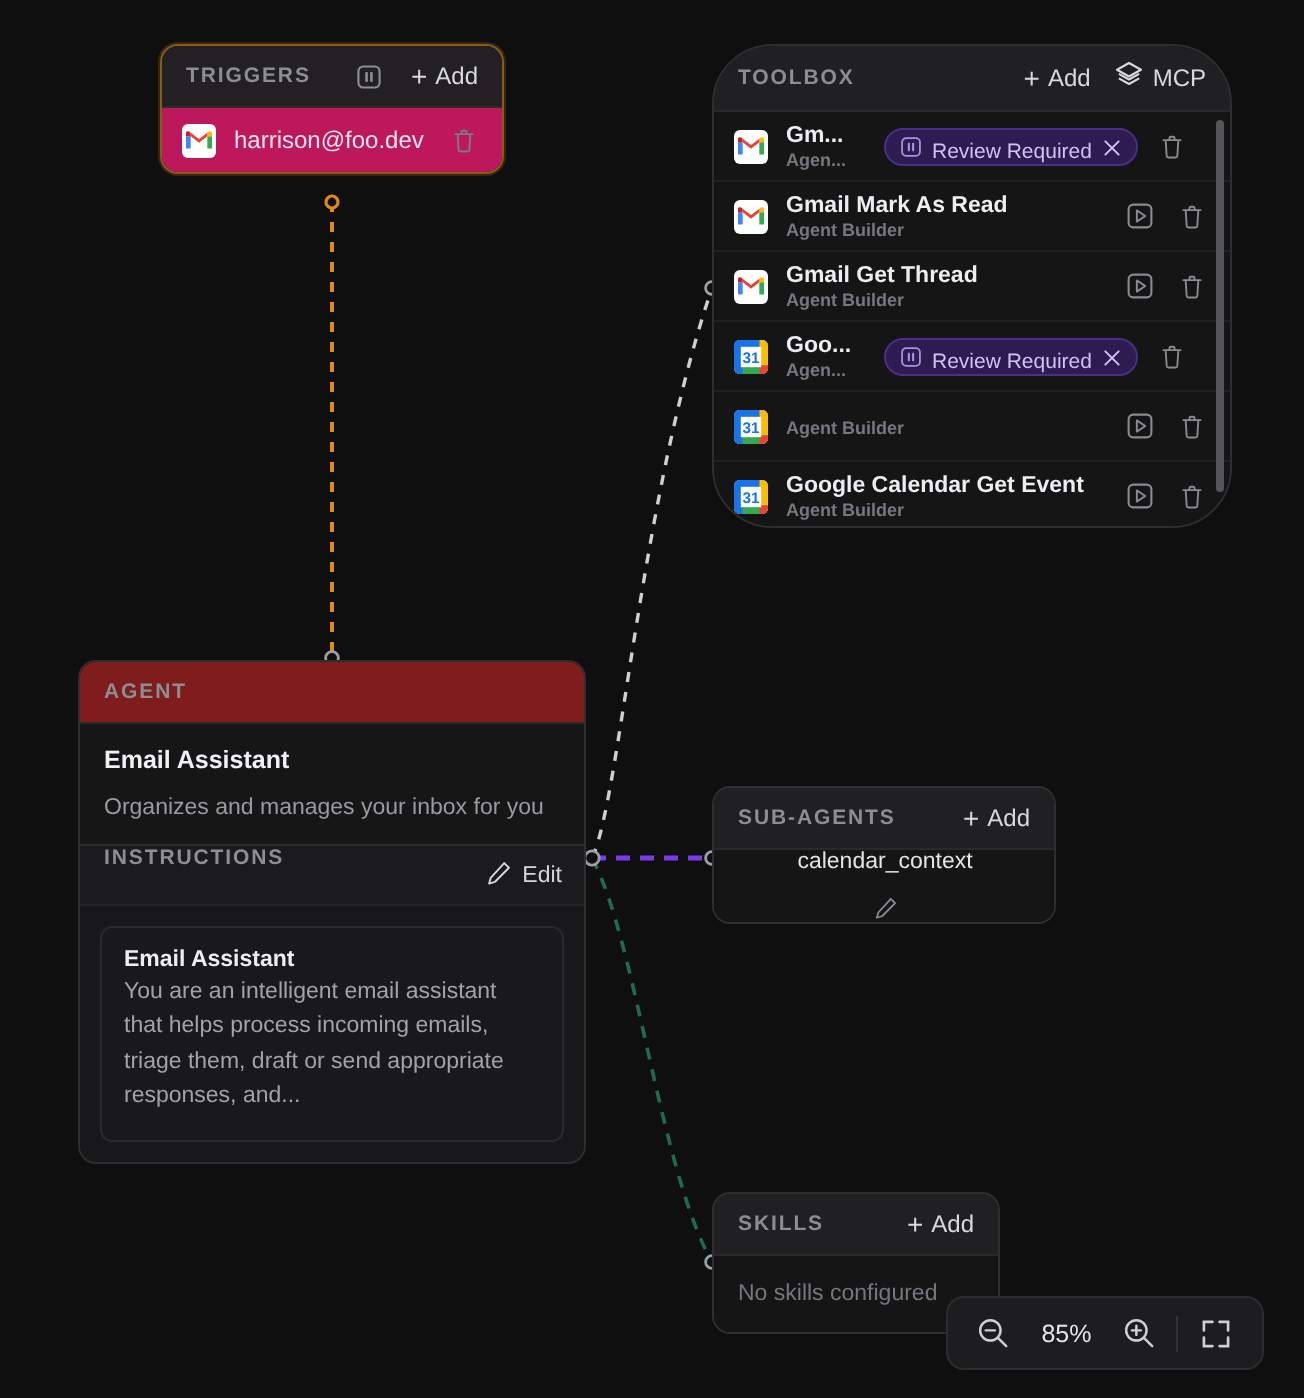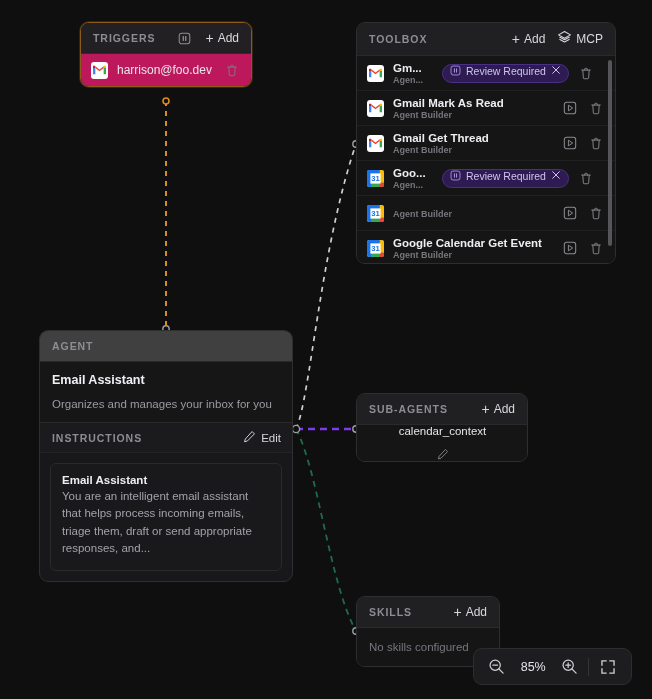--- a/index.html
+++ b/index.html
@@ -69,21 +69,21 @@
   }
 
   
   .icon-btn {
     width: 17px; height: 17px; flex: none; cursor: pointer;
     display: flex; align-items: center; justify-content: center;
   }
   .icon-btn svg { display: block; }
 
   
-  #toolbox { left: 356px; top: 22px; width: 260px; height: 242px; }
+  #toolbox { left: 356px; top: 22px; width: 260px; height: 242px; border-radius: 30px; }
   #toolbox .panel-head { height: 33px; }
   .tool-list {
     position: relative; height: 208px; overflow: hidden;
     background: #151516;
   }
   .tool-row {
     display: flex; align-items: center; gap: 9px;
     height: 35px; padding: 0 11px 0 10px;
     border-bottom: 1px solid #202023;
   }
@@ -91,41 +91,41 @@
   .tool-name {
     font-size: 11.5px; color: #eeeef2; white-space: nowrap;
     overflow: hidden; text-overflow: ellipsis;
   }
   .tool-sub {
     font-size: 9px; color: #76767e; white-space: nowrap;
     overflow: hidden; text-overflow: ellipsis; margin-top: 1px;
   }
   .tool-row.narrow .tool-text { width: 40px; flex: none; }
   .badge {
-    display: inline-flex; align-items: flex-start; gap: 5px;
+    display: inline-flex; align-items: flex-end; gap: 5px;
     height: 19px; padding: 0 7px; border-radius: 10px;
     background: #2d1b52; border: 1px solid #4a2f87;
     font-size: 10.5px; color: #cfc3f2; white-space: nowrap;
     cursor: pointer;
   }
   .badge .bx { font-size: 11px; color: #a894e0; line-height: 1; }
   .tool-scrollbar {
     position: absolute; right: 3px; top: 4px;
     width: 4px; height: 186px; border-radius: 2px;
     background: #55555a; cursor: pointer;
   }
 
   
   #agent { left: 39px; top: 330px; width: 254px; }
-  #agent .panel-head { background: #404040; }
+  #agent .panel-head { background: #7f1d1d; }
   .agent-id { padding: 11px 12px 12px; background: #161617; border-bottom: 1px solid #2a2a2d; }
   .agent-name { font-size: 12.5px; font-weight: bold; color: #f0f0f4; }
   .agent-desc { font-size: 11.5px; color: #9a9aa2; margin-top: 11px; }
   .section-head {
-    display: flex; align-items: center;
+    display: flex; 
     height: 30px; padding: 0 11px 0 12px; background: #1b1b1e;
     border-bottom: 1px solid #242427;
   }
   .edit-btn {
     display: flex; align-items: center; gap: 5px;
     font-size: 11.5px; color: #d4d4da; cursor: pointer;
   }
   .instr-card {
     margin: 10px; padding: 10px 11px 12px;
     background: #19191b; border: 1px solid #2a2a2d; border-radius: 6px;

